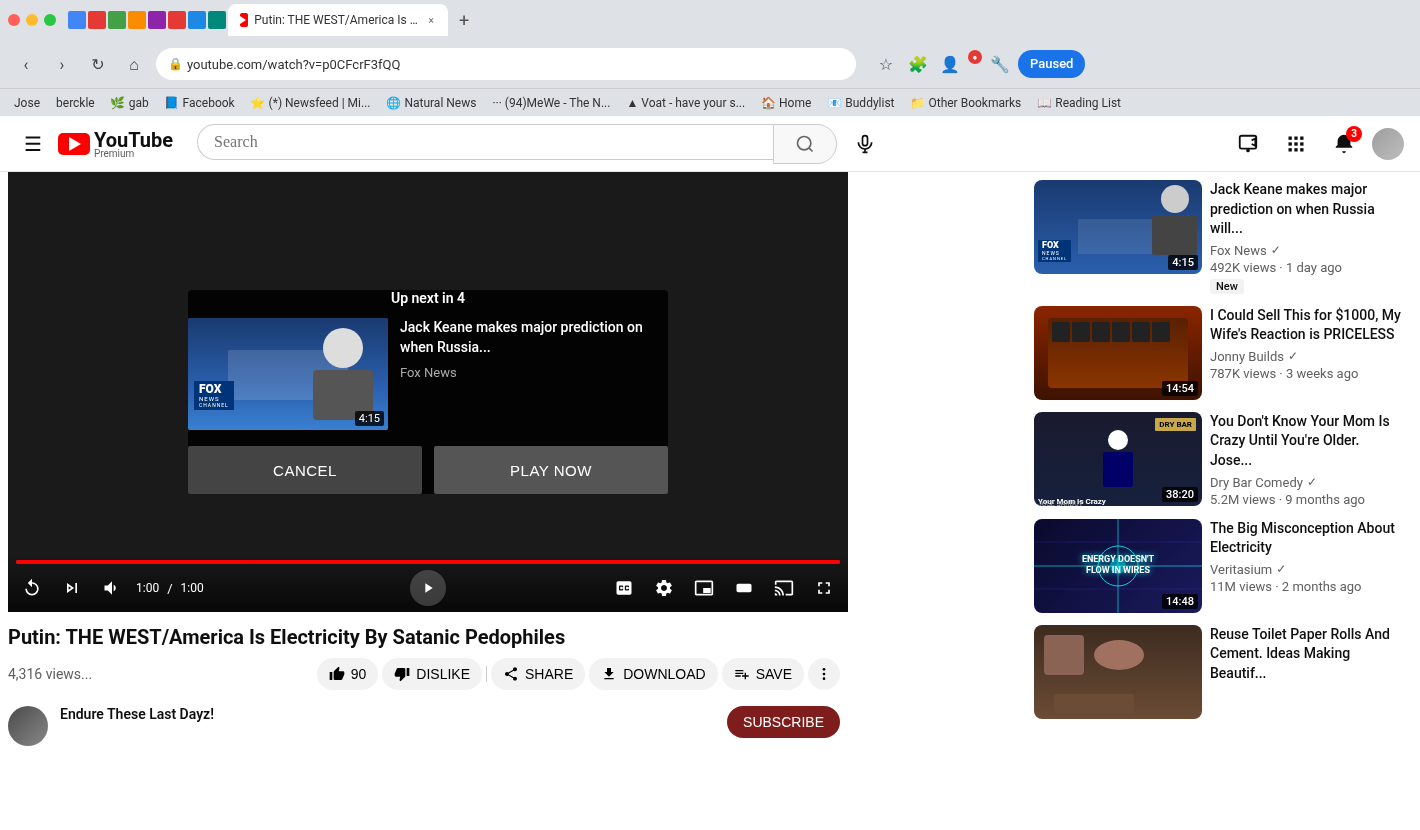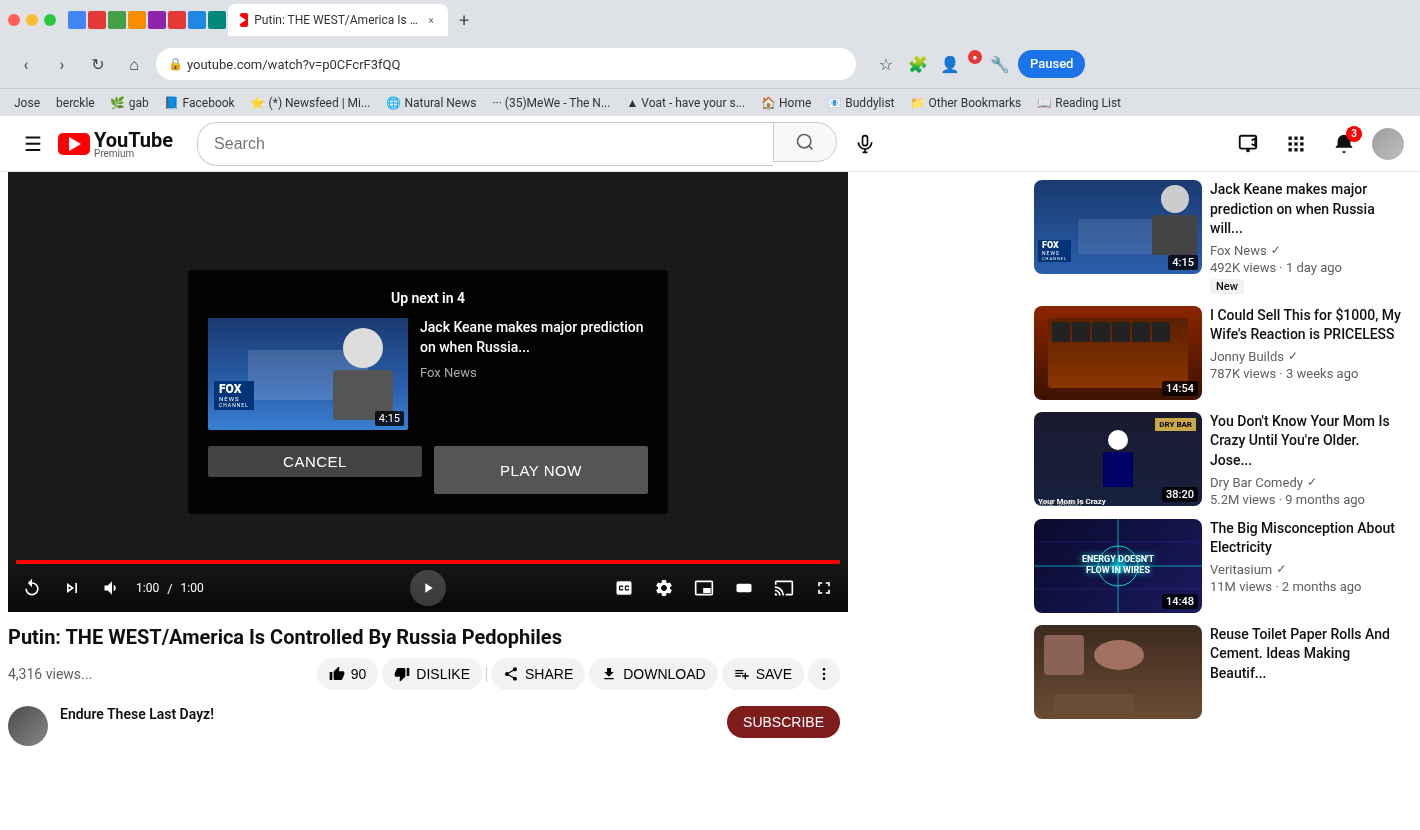--- a/index.html
+++ b/index.html
@@ -23,48 +23,48 @@
     .address-input { flex: 1; max-width: 700px; height: 32px; background: #fff; border: none; border-radius: 16px; padding: 0 12px; font-size: 13px; outline: none; display: flex; align-items: center; }
     .bookmark-bar { background: #dee1e6; height: 28px; padding: 0 8px; display: flex; align-items: center; gap: 4px; font-size: 12px; border-top: 1px solid #ccc; overflow: hidden; }
     .bookmark-item { padding: 2px 6px; border-radius: 4px; cursor: pointer; white-space: nowrap; color: #333; }
 
     
     .yt-header { display: flex; align-items: center; height: 56px; padding: 0 16px; border-bottom: 1px solid #e5e5e5; gap: 8px; }
     .yt-logo { display: flex; align-items: center; gap: 4px; margin-right: 16px; }
     .yt-logo-icon { width: 32px; height: 22px; background: #ff0000; border-radius: 5px; display: flex; align-items: center; justify-content: center; }
     .yt-logo-play { width: 0; height: 0; border-top: 7px solid transparent; border-bottom: 7px solid transparent; border-left: 12px solid white; margin-left: 2px; }
     .yt-search-container { flex: 1; max-width: 640px; display: flex; }
-    .yt-search-input { flex: 1; height: 44px; border: 1px solid #ccc; border-right: none; border-radius: 20px 0 0 20px; padding: 0 16px; font-size: 16px; outline: none; color: #0f0f0f; }
+    .yt-search-input { flex: 1; height: 36px; border: 1px solid #ccc; border-right: none; border-radius: 20px 0 0 20px; padding: 0 16px; font-size: 16px; outline: none; color: #0f0f0f; font-family: Liberation Serif, serif; }
     .yt-search-btn { width: 64px; height: 40px; background: #f8f8f8; border: 1px solid #ccc; border-radius: 0 20px 20px 0; cursor: pointer; display: flex; align-items: center; justify-content: center; }
     .yt-header-right { display: flex; align-items: center; gap: 8px; margin-left: auto; }
     .yt-icon-btn { width: 40px; height: 40px; border-radius: 50%; display: flex; align-items: center; justify-content: center; cursor: pointer; font-size: 20px; color: #0f0f0f; }
     .notification-badge { position: relative; }
     .badge { position: absolute; top: 2px; right: 2px; background: #ff0000; color: white; border-radius: 50%; width: 16px; height: 16px; font-size: 10px; display: flex; align-items: center; justify-content: center; font-weight: 700; }
     .avatar { width: 32px; height: 32px; border-radius: 50%; background: #aaa; overflow: hidden; cursor: pointer; }
     .paused-badge { background: #1a73e8; color: white; border-radius: 16px; padding: 6px 12px; font-size: 13px; font-weight: 500; cursor: pointer; }
 
     
     .yt-main { display: flex; height: calc(830px - 88px - 56px); overflow: hidden; }
 
     
     .yt-content { flex: 1; overflow-y: auto; padding: 0 0 0 8px; display: flex; flex-direction: column; }
     .video-player { width: 840px; height: 440px; background: #000; position: relative; display: flex; align-items: center; justify-content: center; overflow: hidden; }
 
     
-    .upnext-overlay { position: absolute; top: 50%; left: 50%; transform: translate(-50%, -50%); width: 480px; background: rgba(0,0,0,0.85); border-radius: 4px; padding: 20px; color: white; text-align: center; }
+    .upnext-overlay { position: absolute; top: 50%; left: 50%; transform: translate(-50%, -50%); width: 480px; background: rgba(0,0,0,0.85); border-radius: 4px; color: white; text-align: center; }
     .upnext-title { font-size: 14px; color: #aaa; margin-bottom: 12px; }
     .upnext-title span { color: white; font-weight: 600; }
     .upnext-card { display: flex; gap: 12px; margin-bottom: 16px; text-align: left; }
     .upnext-thumb-placeholder { width: 200px; height: 112px; background: #333; flex-shrink: 0; border-radius: 2px; overflow: hidden; position: relative; }
     .thumb-duration { position: absolute; bottom: 4px; right: 4px; background: rgba(0,0,0,0.8); color: white; font-size: 11px; padding: 1px 4px; border-radius: 2px; }
     .upnext-info { flex: 1; }
     .upnext-video-title { font-size: 14px; font-weight: 500; color: white; margin-bottom: 8px; line-height: 1.4; }
     .upnext-channel { font-size: 13px; color: #aaa; }
     .upnext-actions { display: flex; gap: 12px; }
-    .upnext-cancel-btn { flex: 1; height: 31px; background: #444; color: white; border: none; font-size: 15px; font-weight: 500; cursor: pointer; border-radius: 2px; letter-spacing: 0.5px; }
+    .upnext-cancel-btn { flex: 1; height: 48px; background: #444; color: white; border: none; font-size: 15px; font-weight: 500; cursor: pointer; border-radius: 2px; letter-spacing: 0.5px; }
     .upnext-play-btn { flex: 1; height: 48px; background: #555; color: white; border: none; font-size: 15px; font-weight: 500; cursor: pointer; border-radius: 2px; letter-spacing: 0.5px; }
 
     
     .video-controls { position: absolute; bottom: 0; left: 0; right: 0; background: linear-gradient(transparent, rgba(0,0,0,0.7)); padding: 8px; }
     .progress-bar-container { height: 4px; background: rgba(255,255,255,0.3); border-radius: 2px; margin-bottom: 8px; cursor: pointer; }
     .progress-bar-fill { height: 100%; background: #ff0000; border-radius: 2px; width: 100%; }
     .controls-row { display: flex; align-items: center; gap: 8px; color: white; }
     .ctrl-btn { width: 32px; height: 32px; display: flex; align-items: center; justify-content: center; cursor: pointer; font-size: 18px; color: white; }
     .ctrl-time { font-size: 12px; color: white; }
     .ctrl-spacer { flex: 1; }
@@ -167,21 +167,21 @@
   </div>
 </div>
 
 <div class="bookmark-bar">
   <div class="bookmark-item">Jose</div>
   <div class="bookmark-item">berckle</div>
   <div class="bookmark-item">🌿 gab</div>
   <div class="bookmark-item">📘 Facebook</div>
   <div class="bookmark-item">⭐ (*) Newsfeed | Mi...</div>
   <div class="bookmark-item">🌐 Natural News</div>
-  <div class="bookmark-item">··· (35)MeWe - The N...</div>
+  <div class="bookmark-item">··· (94)MeWe - The N...</div>
   <div class="bookmark-item">▲ Voat - have your s...</div>
   <div class="bookmark-item">🏠 Home</div>
   <div class="bookmark-item">📧 Buddylist</div>
   <div class="bookmark-item">📁 Other Bookmarks</div>
   <div class="bookmark-item">📖 Reading List</div>
 </div>
 
 <div style="height: calc(830px - 88px); display: flex; flex-direction: column;">
 
   <div class="yt-header">
@@ -342,21 +342,21 @@
             <div class="ctrl-btn">
               <svg width="20" height="20" viewBox="0 0 24 24" fill="white">
                 <path d="M7 14H5v5h5v-2H7v-3zm-2-4h2V7h3V5H5v5zm12 7h-3v2h5v-5h-2v3zM14 5v2h3v3h2V5h-5z"></path>
               </svg>
             </div>
           </div>
         </div>
       </div>
 
       <div class="video-info" style="max-width:840px;padding:12px 8px 0 0;">
-        <div class="video-title">Putin: THE WEST/America Is Controlled By Russia Pedophiles</div>
+        <div class="video-title">Putin: THE WEST/America Is Electricity By Satanic Pedophiles</div>
         <div class="video-meta-row" style="margin-top:8px;flex-wrap:wrap;gap:16px;">
           <span class="view-count">4,316 views...</span>
           <div style="flex:1;"></div>
           <div style="display:flex;gap:4px;align-items:center;">
             <button class="action-btn">
               <svg width="16" height="16" viewBox="0 0 24 24" fill="currentColor">
                   <path d="M1 21h4V9H1v12zm22-11c0-1.1-.9-2-2-2h-6.31l.95-4.57.03-.32c0-.41-.17-.79-.44-1.06L14.17 1 7.59 7.59C7.22 7.95 7 8.45 7 9v10c0 1.1.9 2 2 2h9c.83 0 1.54-.5 1.84-1.22l3.02-7.05c.09-.23.14-.47.14-.73v-2z"></path>
                 </svg>
               <span>90</span>
             </button>

